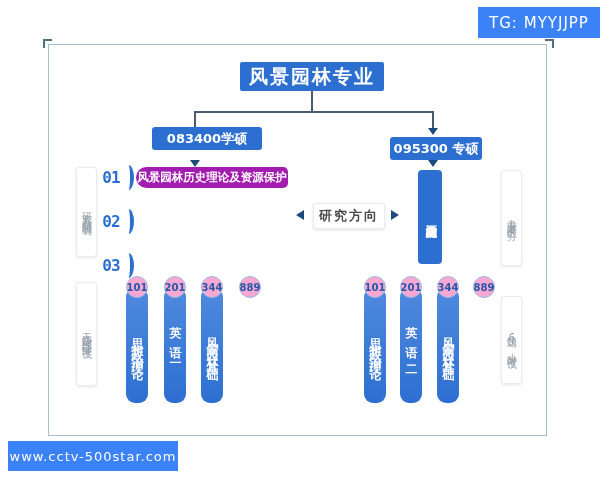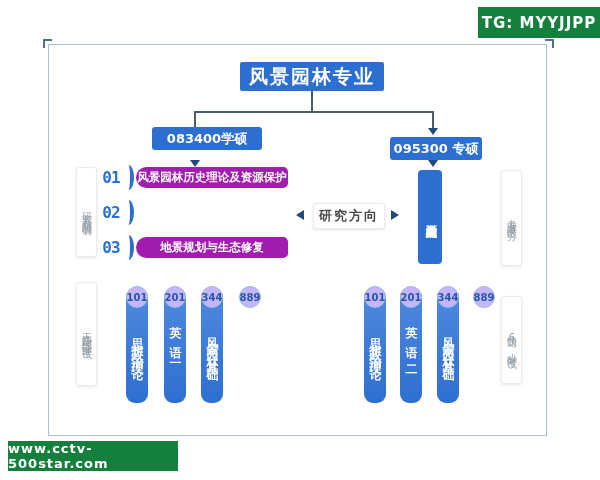--- a/index.html
+++ b/index.html
@@ -1,20 +1,20 @@
 <!DOCTYPE html>
 <html><head>
 <meta charset="utf-8">
 <style>
   html,body{margin:0;padding:0}
   body{width:600px;height:480px;background:#ffffff;position:relative;overflow:hidden;
        font-family:"DejaVu Sans",sans-serif}
 
   
-  .dark-badge{position:absolute;background:#15803d;color:#fff;font-weight:bold;
+  .dark-badge{position:absolute;background:#3b82f6;color:#fff;font-weight:normal;
               display:flex;align-items:center;justify-content:center;letter-spacing:1px}
 
   
   .frame{position:absolute;left:48px;top:44px;width:497px;height:390px;
          border:1.5px solid #a7c1d4;background:transparent}
   .tick{position:absolute;width:7px;height:7px}
   .tick-tl{left:43px;top:39px;border-left:2px solid #4e7187;border-top:2px solid #4e7187}
   .tick-tr{left:545px;top:39px;border-right:2px solid #4e7187;border-top:2px solid #4e7187}
 
   
@@ -29,21 +29,21 @@
   
   .line{position:absolute;background:#4a5b6d}
   .arr-down{position:absolute;width:0;height:0;border-left:5px solid transparent;
             border-right:5px solid transparent;border-top:7px solid #1f4a7e}
   .arr-left{position:absolute;width:0;height:0;border-top:5px solid transparent;
             border-bottom:5px solid transparent;border-right:8px solid #1f4a7e}
   .arr-right{position:absolute;width:0;height:0;border-top:5px solid transparent;
              border-bottom:5px solid transparent;border-left:8px solid #1f4a7e}
 
   
-  .dir-group{position:absolute;left:99px;top:167px;display:flex;flex-direction:column;gap:14px}
+  .dir-group{position:absolute;left:99px;top:167px;display:flex;flex-direction:column;gap:23px}
   .dir-row{display:flex;align-items:center;height:21px}
   .dir-num{width:24px;text-align:center;color:#2d6fd1;font-weight:bold;font-size:16px;
            font-family:"DejaVu Sans Mono",monospace;letter-spacing:-1px}
   .crescent{width:7px;height:25px;border-right:4px solid #2d6fd1;border-radius:50%;margin-right:2px}
   .dir-bar{width:152px;height:21px;background:#a21caf;border-radius:11px 5px 5px 11px;color:#fff;
            font-weight:bold;font-size:11.5px;display:flex;align-items:center;justify-content:center;
            white-space:nowrap}
 
   
   .center-label{position:absolute;left:313px;top:203px;width:70px;height:24px;background:#fff;
@@ -58,22 +58,22 @@
         display:flex;align-items:center;justify-content:center}
 
   
   .note{position:absolute;background:#fff;border:1px solid #ececec;border-radius:3px;
         box-shadow:0 1px 3px rgba(0,0,0,.10);color:#98a1ab;font-size:10px;letter-spacing:2px;
         writing-mode:vertical-rl;text-orientation:upright;
         display:flex;align-items:center;justify-content:center}
 
   
   .pill{position:absolute;top:272px;width:22px;height:132px}
-  .pill-circle{position:relative;z-index:2;width:20px;height:20px;margin:14px auto;border-radius:50%;
-               background:#c4b5fd;border:1px solid #9db9dd;color:#2558a8;font-size:10px;font-weight:bold;
+  .pill-circle{position:relative;z-index:2;width:20px;height:20px;margin:4px auto;border-radius:50%;
+               background:#f9a8d4;border:1px solid #9db9dd;color:#2558a8;font-size:10px;font-weight:bold;
                display:flex;align-items:center;justify-content:center}
   .pill-bar{position:absolute;left:0;top:16px;width:22px;height:115px;border-radius:9px;
             background:linear-gradient(180deg,#4f8ade,#2d6fd1);color:#fff;font-weight:bold;
             display:flex;align-items:center;justify-content:center}
   .pill-label{writing-mode:vertical-rl;text-orientation:upright;font-size:12px}
   .s3{letter-spacing:20px}
   .s6{letter-spacing:6px}
   .s8{font-size:11px;letter-spacing:1px;padding-bottom:10px}
   .pill-suffix{position:absolute;bottom:2px;left:0;width:100%;text-align:center;
                font-size:7px;font-weight:bold;color:#fff}
@@ -108,21 +108,20 @@
     <span class="crescent"></span>
     <div class="dir-bar">风景园林历史理论及资源保护</div>
   </div>
   <div class="dir-row">
     <span class="dir-num">02</span>
     <span class="crescent"></span>
   </div>
   <div class="dir-row">
     <span class="dir-num">03</span>
     <span class="crescent"></span>
-    <div class="dir-bar">地景规划与生态修复</div>
   </div>
 </div>
 
 <div class="arr-left" style="left:296px;top:210px"></div>
 <div class="center-label">研究方向</div>
 <div class="arr-right" style="left:391px;top:210px"></div>
 
 <div class="vbox">入校后确定研究方向</div>
 
 <div class="note" style="left:76px;top:167px;width:19px;height:88px">研究方向划分明确</div>

